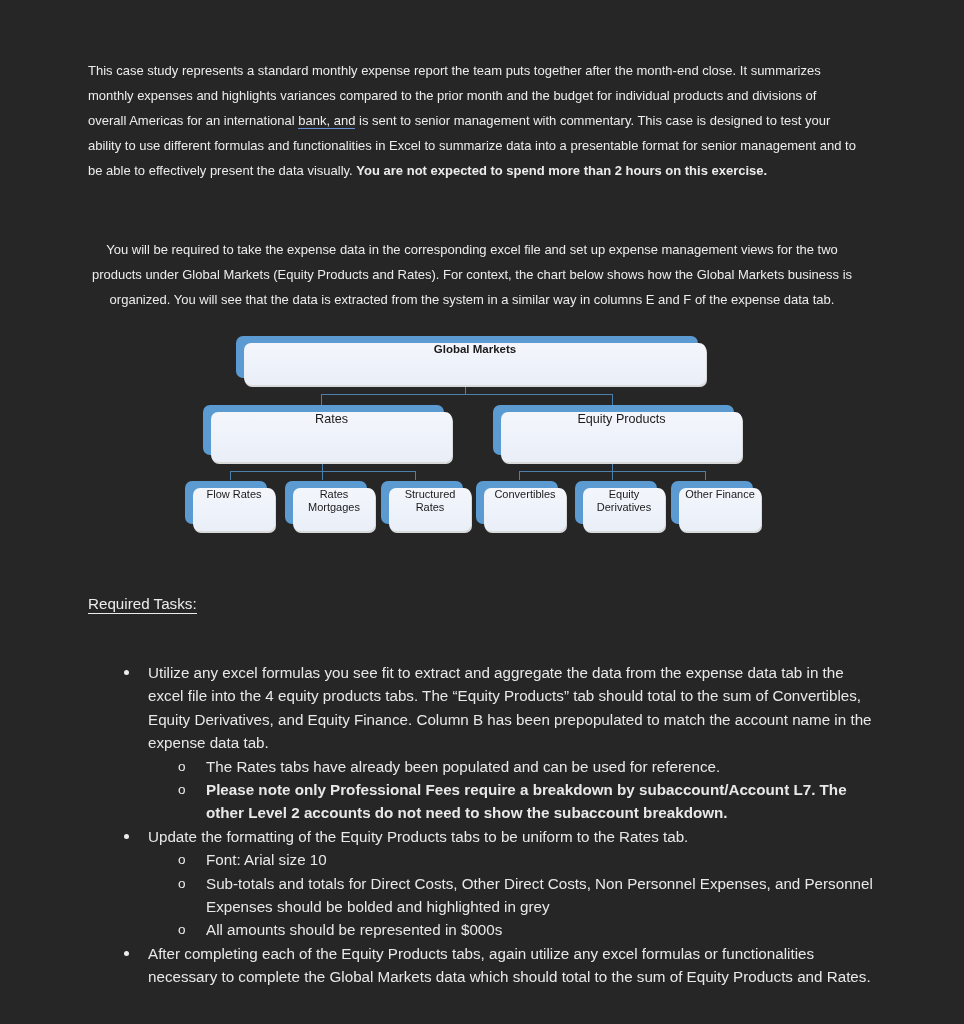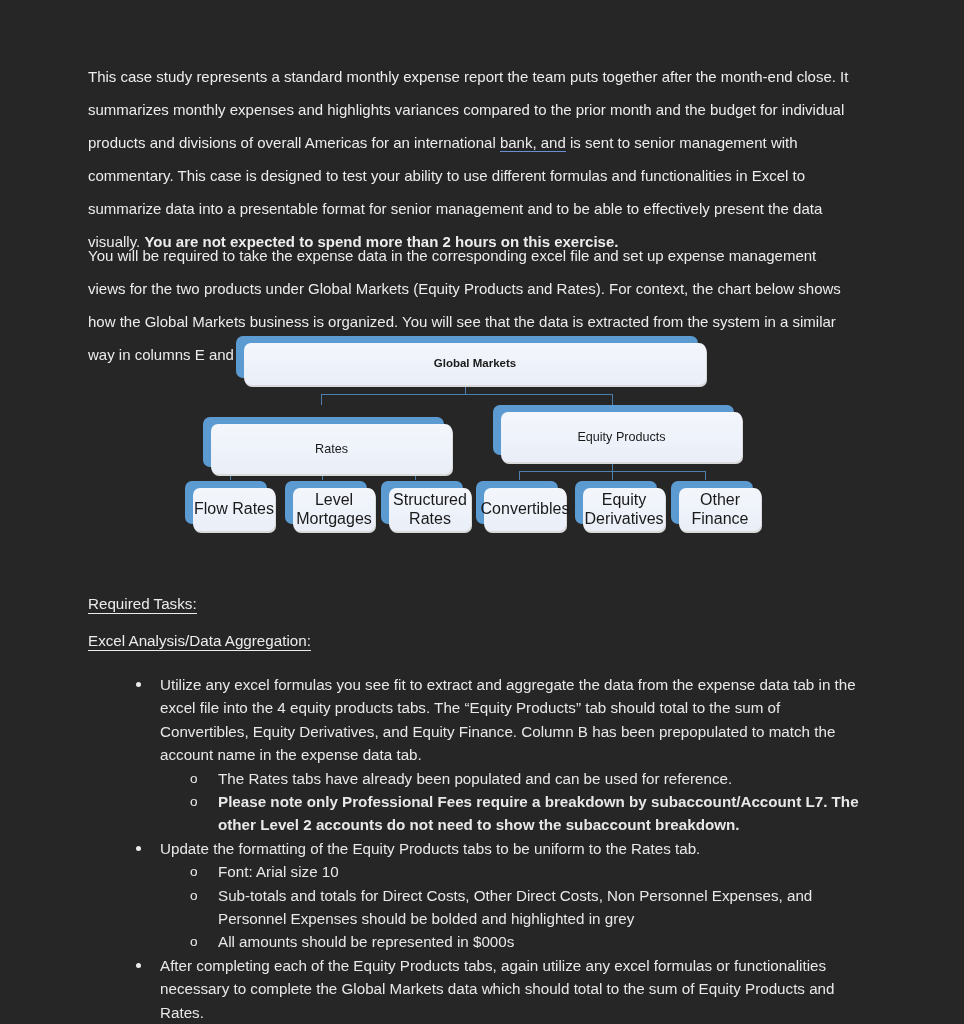--- a/index.html
+++ b/index.html
@@ -19,28 +19,28 @@
     position: relative;
     width: 964px;
     height: 1024px;
     box-sizing: border-box;
     padding: 0;
   }
   .body-text {
     position: absolute;
     left: 88px;
     width: 768px;
-    font-size: 15px;
-    line-height: 33px;
+    font-size: 13px;
+    line-height: 25px;
     color: #ececec;
     letter-spacing: 0.0px;
     text-align: left;
   }
   .p1 { top: 45px; }
-  .p2 { top: 224px; }
+  .p2 { top: 224px; text-align: center; }
   b, .bold { font-weight: bold; }
   .grammar {
     border-bottom: 1.5px solid #6b8fd4;
     padding-bottom: 0px;
   }
 
   
   .orgchart {
     position: absolute;
     left: 0;
@@ -72,40 +72,39 @@
   }
   .node .face {
     position: absolute;
     left: 8px;
     top: 7px;
     width: 100%;
     height: 100%;
     background: linear-gradient(180deg, #f3f6fb 0%, #eef2fa 55%, #e9eef7 100%);
     border-radius: 7px;
     display: flex;
-    align-items: center;
     justify-content: center;
     text-align: center;
     color: #1a1a1a;
     box-sizing: border-box;
   }
   .node .face span {
     display: block;
     line-height: 1.15;
   }
   .node.root .face span {
     font-size: 11.5px;
     font-weight: bold;
   }
   .node.level2 .face span {
     font-size: 12.6px;
     font-weight: normal;
   }
   .node.leaf .face span {
-    font-size: 16px;
+    font-size: 11px;
     font-weight: normal;
   }
   .conn {
     position: absolute;
     background: #4c7fab;
   }
   .conn.v { width: 1px; }
   .conn.h { height: 1px; }
 
   
@@ -123,21 +122,21 @@
   .tasks {
     position: absolute;
     left: 88px;
     top: 661px;
     width: 790px;
     font-size: 15.2px;
     line-height: 23.4px;
   }
   ul.lvl1 {
     list-style: none;
-    margin: 12px;
+    margin: 0;
     padding: 0;
   }
   ul.lvl1 > li.b1 {
     position: relative;
     padding-left: 60px;
     margin: 0 0 0 0;
   }
   ul.lvl1 > li.b1 > .disc {
     position: absolute;
     left: 36px;
@@ -195,21 +194,21 @@
     <div class="conn v" style="left:705px; top:471px; height:9px;"></div>
 
     <div class="node root" style="left:236px; top:336px; width:462px; height:42px;">
       <div class="shadow"></div>
       <div class="blue"></div>
       <div class="face">
           <span>Global Markets</span>
         </div>
     </div>
 
-    <div class="node level2" style="left:203px; top:417px; width:241px; height:50px;">
+    <div class="node level2" style="left:203px; top:405px; width:241px; height:50px;">
       <div class="shadow"></div>
       <div class="blue"></div>
       <div class="face">
           <span>Rates</span>
         </div>
     </div>
 
     <div class="node level2" style="left:493px; top:405px; width:241px; height:50px;">
       <div class="shadow"></div>
       <div class="blue"></div>
@@ -223,21 +222,21 @@
       <div class="blue"></div>
       <div class="face">
           <span>Flow Rates</span>
         </div>
     </div>
 
     <div class="node leaf" style="left:285px; top:481px; width:82px; height:43px;">
       <div class="shadow"></div>
       <div class="blue"></div>
       <div class="face">
-          <span>Level Mortgages</span>
+          <span>Rates Mortgages</span>
         </div>
     </div>
 
     <div class="node leaf" style="left:381px; top:481px; width:82px; height:43px;">
       <div class="shadow"></div>
       <div class="blue"></div>
       <div class="face">
           <span>Structured Rates</span>
         </div>
     </div>
@@ -261,21 +260,20 @@
     <div class="node leaf" style="left:671px; top:481px; width:82px; height:43px;">
       <div class="shadow"></div>
       <div class="blue"></div>
       <div class="face">
           <span>Other Finance</span>
         </div>
     </div>
   </div>
 
   <div class="heading req"><span>Required Tasks:</span></div>
-  <div class="heading sub"><span>Excel Analysis/Data Aggregation:</span></div>
 
   <div class="tasks">
     <ul class="lvl1">
 
       <li class="b1">
         <span class="disc"></span>
         <span class="txt">Utilize any excel formulas you see fit to extract and aggregate the data from the expense data tab in the excel file into the 4 equity products tabs. The “Equity Products” tab should total to the sum of Convertibles, Equity Derivatives, and Equity Finance. Column B has been prepopulated to match the account name in the expense data tab.</span>
         <ul class="lvl2">
           <li class="b2">
             <span class="circ">o</span>

